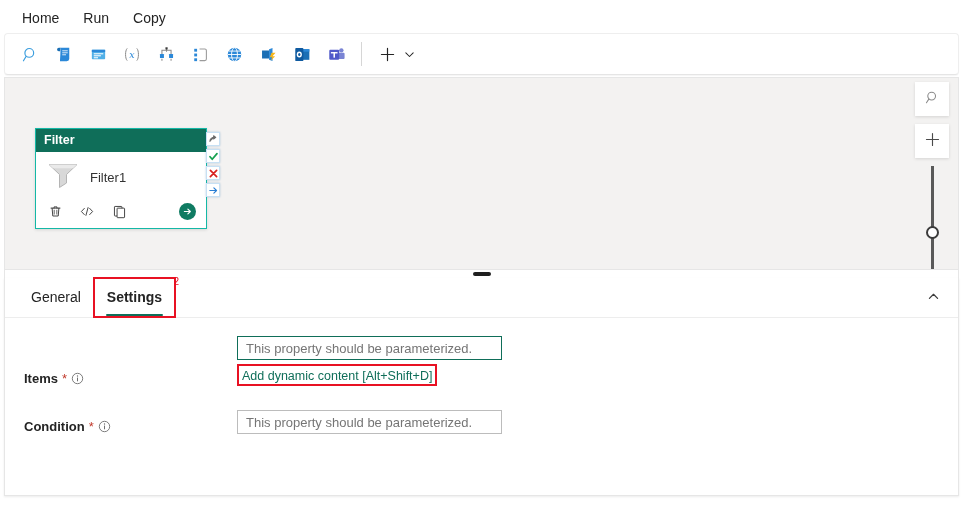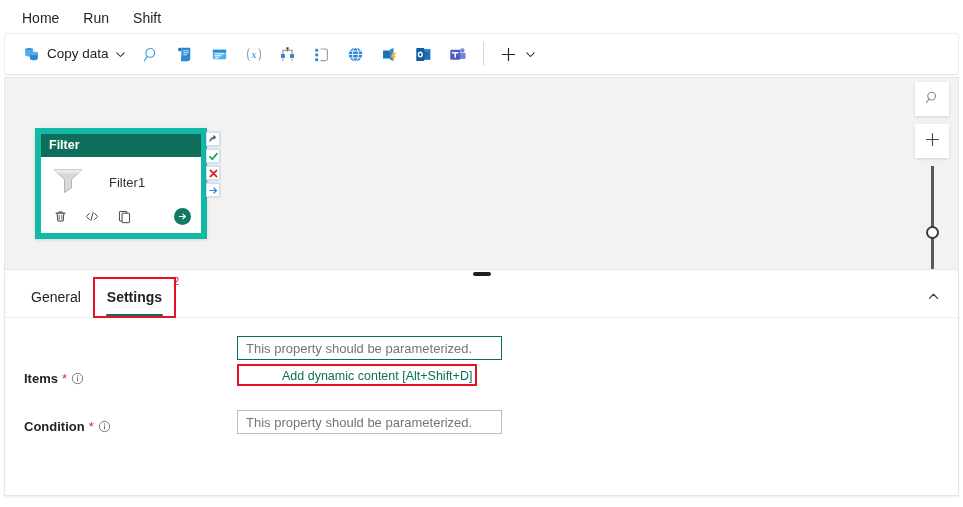--- a/index.html
+++ b/index.html
@@ -89,35 +89,35 @@
     border-bottom: none;
     overflow: hidden;
   }
 
   
   .activity-card {
     position: absolute;
     left: 30px; top: 50px;
     width: 172px;
     background: #ffffff;
-    border: 6px solid #14b8a6;
+    border: 1px solid #14b8a6;
     box-shadow: 0 1px 3px rgba(0,0,0,0.12);
   }
   .card-header {
     background: #0f6e59;
     color: #ffffff;
     font-size: 12.5px;
     font-weight: bold;
     padding: 3px 8px 4px 8px;
     line-height: 1.3;
   }
   .card-body {
     display: flex;
     align-items: center;
-    gap: 24px;
+    gap: 10px;
     padding: 8px 10px 4px 10px;
   }
   .card-title {
     font-size: 13px;
     color: #333333;
   }
   .card-footer {
     display: flex;
     align-items: center;
     gap: 14px;
@@ -315,61 +315,43 @@
     align-items: center;
     justify-content: center;
     font-family: "Liberation Sans", sans-serif;
     outline: none;
   }
   .text-input.focused { border: 1px solid #0f6e59; }
   .dyn-link-wrap {
     display: inline-block;
     margin-top: 4px;
     align-self: flex-start;
-    padding-left: 40px;
   }
   .dyn-link {
     display: inline-block;
     font-size: 12.5px;
     color: #0f6e59;
     cursor: pointer;
     padding: 1px 3px;
     white-space: nowrap;
   }
 </style>
 </head>
 <body>
 
 <div class="app">
 
   <div class="ribbon-tabs">
     <div class="ribbon-tab">Home</div>
     <div class="ribbon-tab">Run</div>
-    <div class="ribbon-tab">Shift</div>
+    <div class="ribbon-tab">Copy</div>
   </div>
 
   <div class="toolbar-wrap">
 
-    <div class="tb-item">
-      <span class="tb-icon">
-        <svg width="19" height="19" viewBox="0 0 20 20">
-          <ellipse cx="7.5" cy="5" rx="4.2" ry="1.9" fill="#2b88d8"></ellipse>
-          <path d="M3.3 5v5.2c0 1.05 1.88 1.9 4.2 1.9s4.2-.85 4.2-1.9V5z" fill="#50b0e8"></path>
-          <ellipse cx="12.5" cy="9" rx="4.2" ry="1.9" fill="#1b6fb5"></ellipse>
-          <path d="M8.3 9v5.2c0 1.05 1.88 1.9 4.2 1.9s4.2-.85 4.2-1.9V9z" fill="#2b88d8"></path>
-          <ellipse cx="12.5" cy="9" rx="4.2" ry="1.9" fill="#50b0e8"></ellipse>
-        </svg>
-      </span>
-      <span class="tb-label">Copy data</span>
-      <span class="tb-chev">
-        <svg width="11" height="11" viewBox="0 0 12 12">
-            <path d="M2 4.2 L6 8.2 L10 4.2" stroke="#242424" stroke-width="1.1" fill="none" stroke-linecap="round" stroke-linejoin="round"></path>
-          </svg>
-      </span>
-    </div>
 
 
 
 
     <div class="tb-item tb-icon-only">
       <span class="tb-icon">
         <svg width="19" height="19" viewBox="0 0 20 20">
           <circle cx="8.7" cy="8.3" r="4.6" stroke="#3c9ede" stroke-width="1.25" fill="none"></circle>
           <path d="M5.3 12.1 L2.6 16.6" stroke="#3c9ede" stroke-width="1.25" fill="none" stroke-linecap="round"></path>
         </svg>

